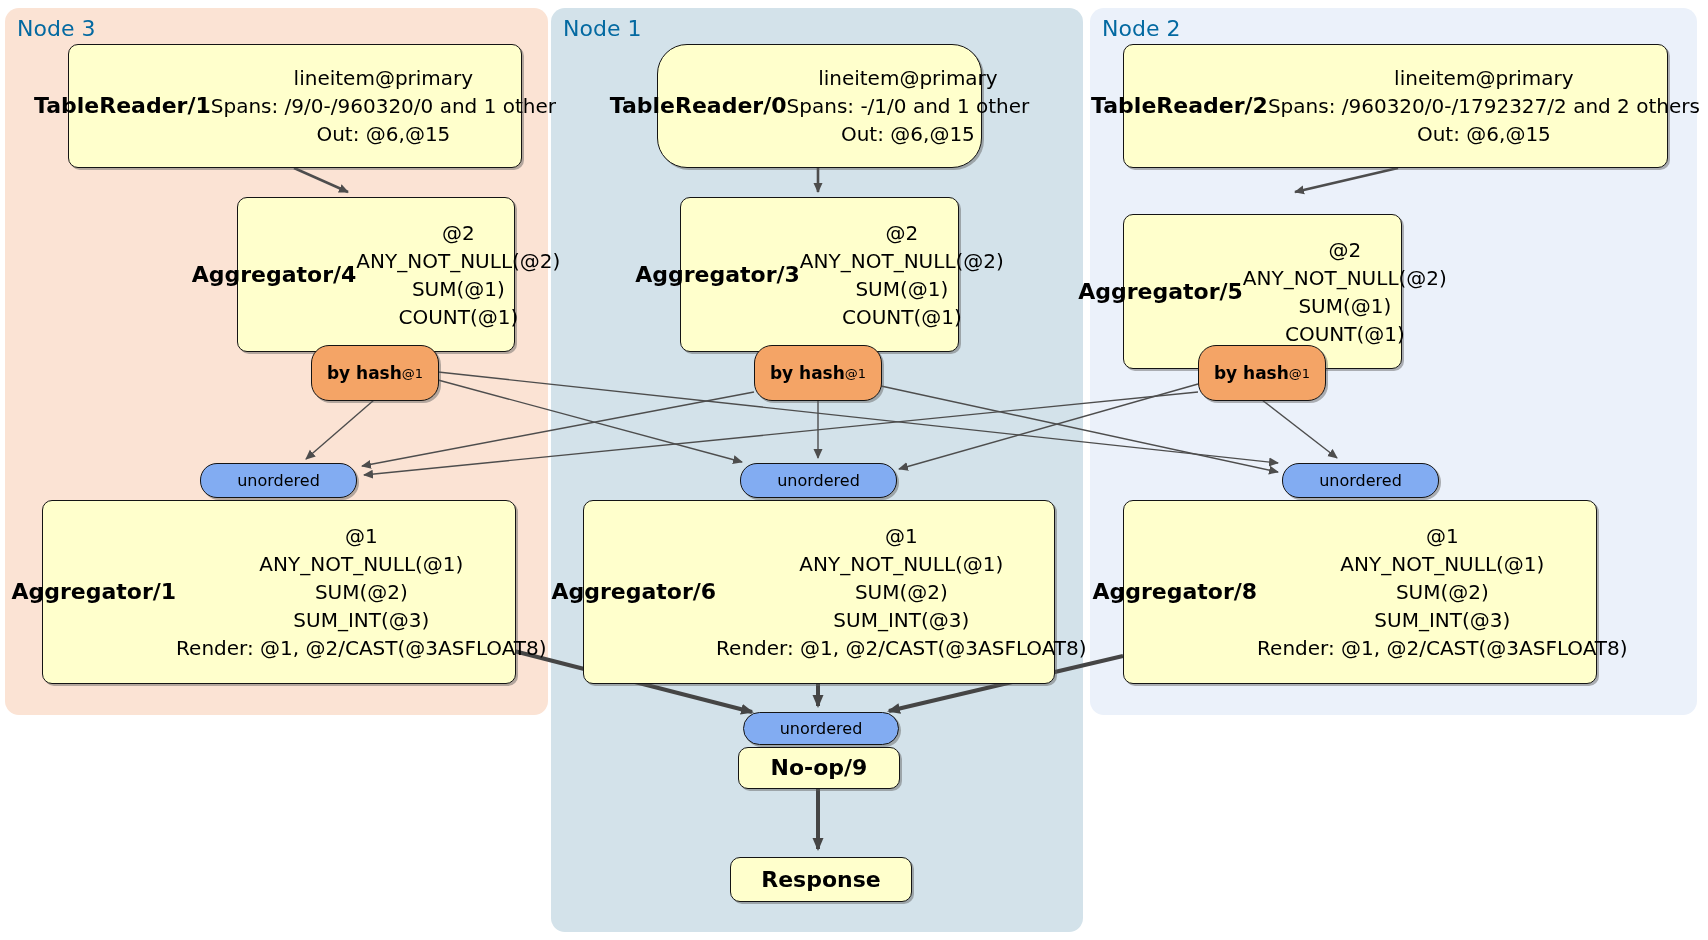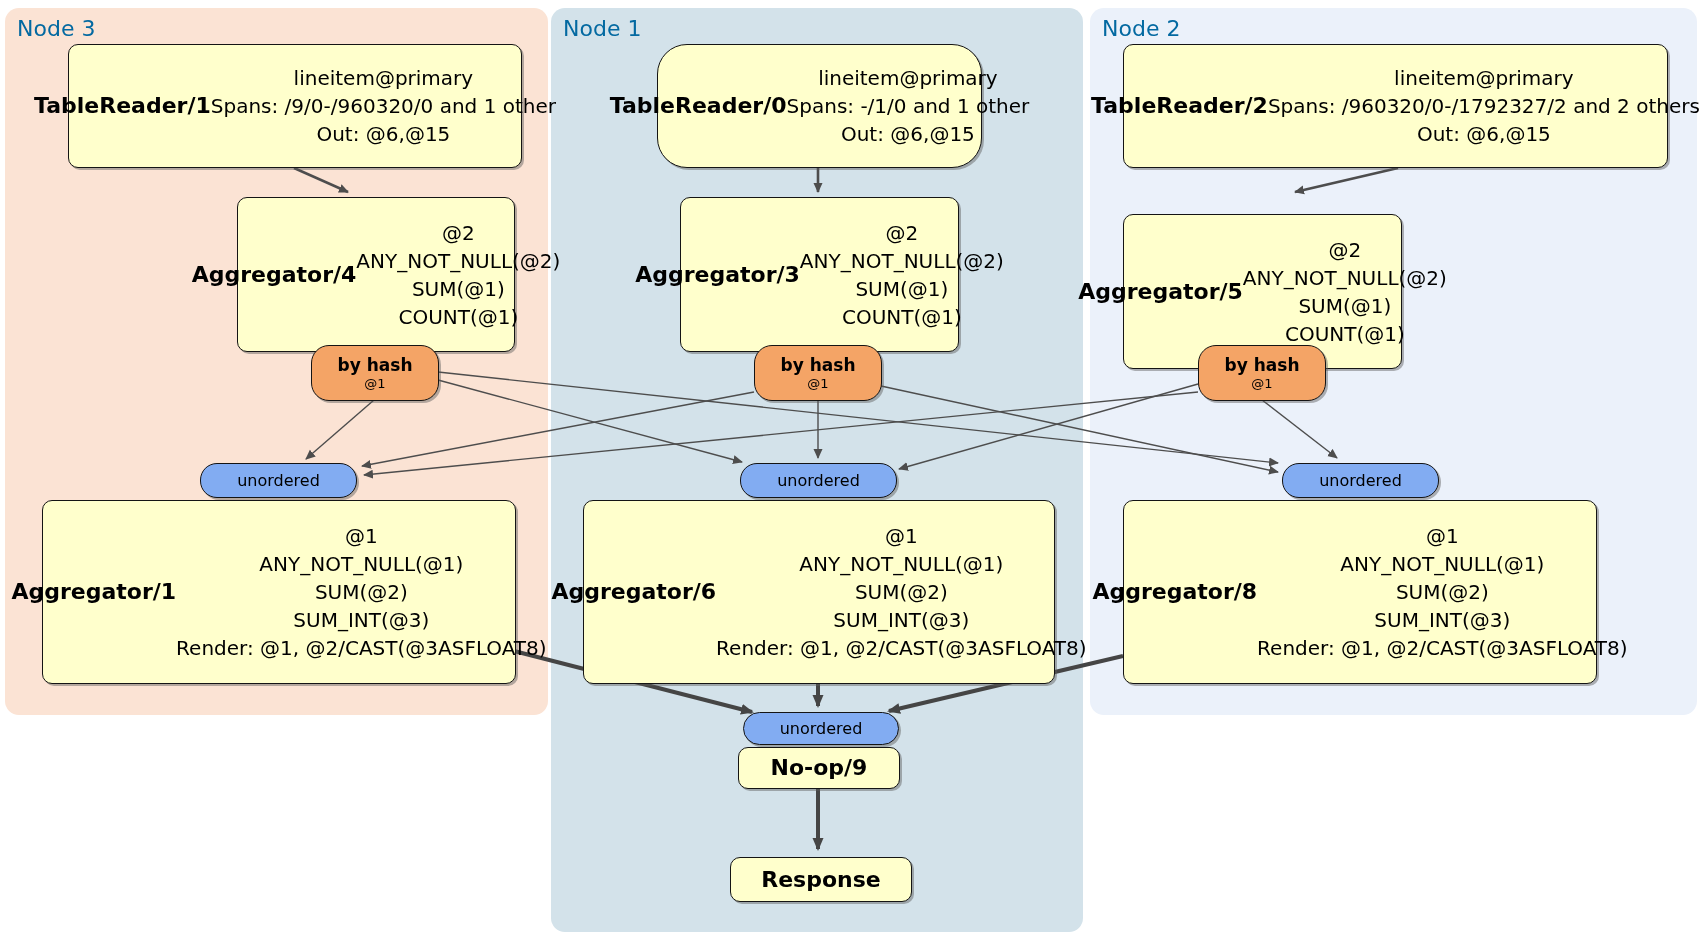--- a/index.html
+++ b/index.html
@@ -21,21 +21,21 @@
     position:absolute;background:#ffffcc;border:1.6px solid #141414;border-radius:10px;
     display:flex;flex-direction:row;align-items:center;justify-content:center;
     text-align:center;z-index:3;box-shadow:2px 2px 0 rgba(90,90,90,0.45);
   }
   .btitle{font-size:22px;font-weight:bold;line-height:30px;white-space:nowrap;}
   .bline{font-size:20px;line-height:28px;white-space:nowrap;}
 
   .router{
     position:absolute;width:126px;height:54px;background:#f4a466;
     border:1.6px solid #141414;border-radius:18px;z-index:4;
-    display:flex;flex-direction:column;align-items:center;justify-content:center;
+    display:flex;flex-direction:row;align-items:center;justify-content:center;
     box-shadow:2px 2px 0 rgba(90,90,90,0.45);
   }
   .rlabel{font-size:17px;font-weight:bold;line-height:21px;}
   .rdetail{font-size:13px;line-height:15px;}
 
   .sync{
     position:absolute;width:155px;height:33px;background:#82acf2;
     border:1.6px solid #141414;border-radius:17px;z-index:4;
     display:flex;align-items:center;justify-content:center;
     font-size:16px;font-weight:normal;box-shadow:2px 2px 0 rgba(90,90,90,0.45);

